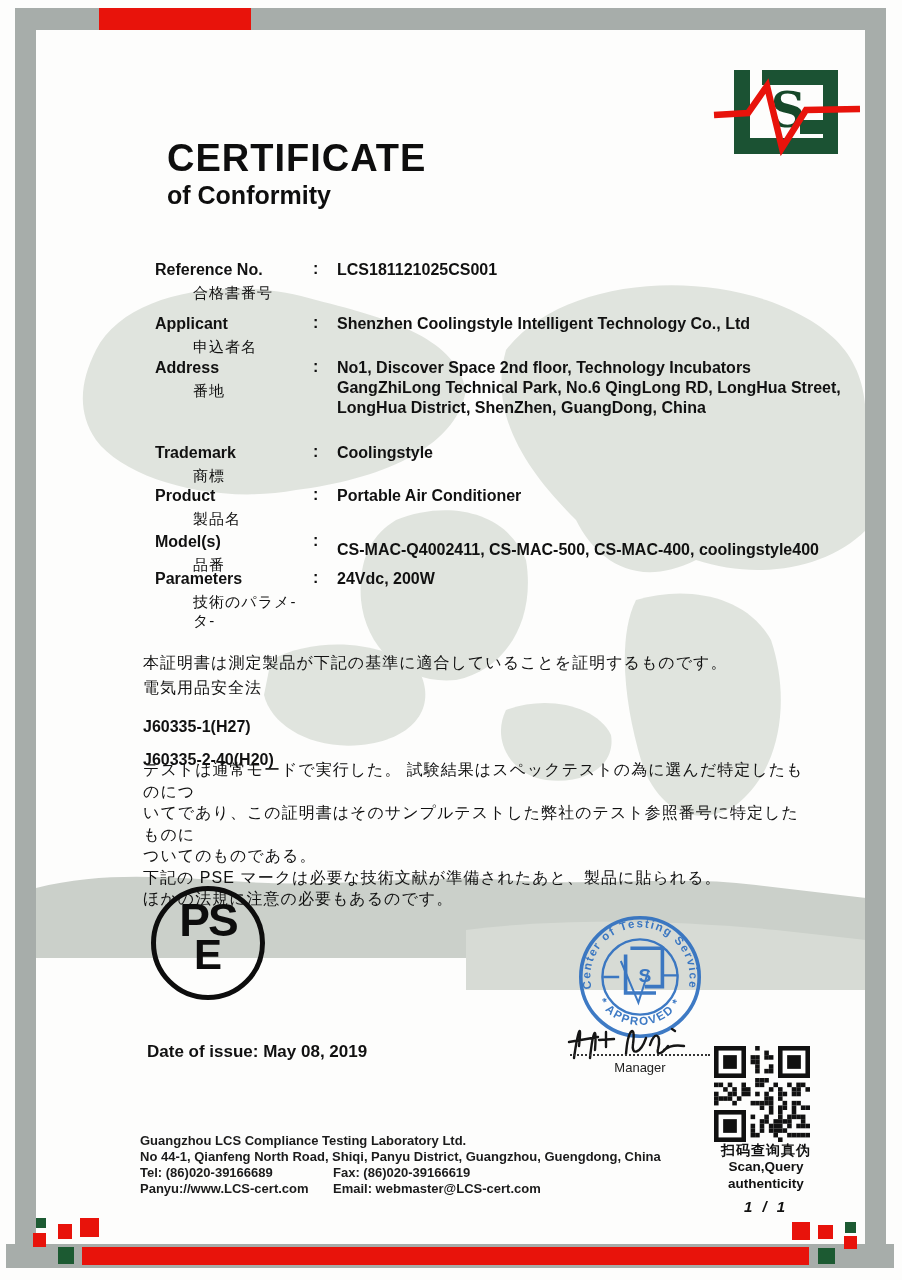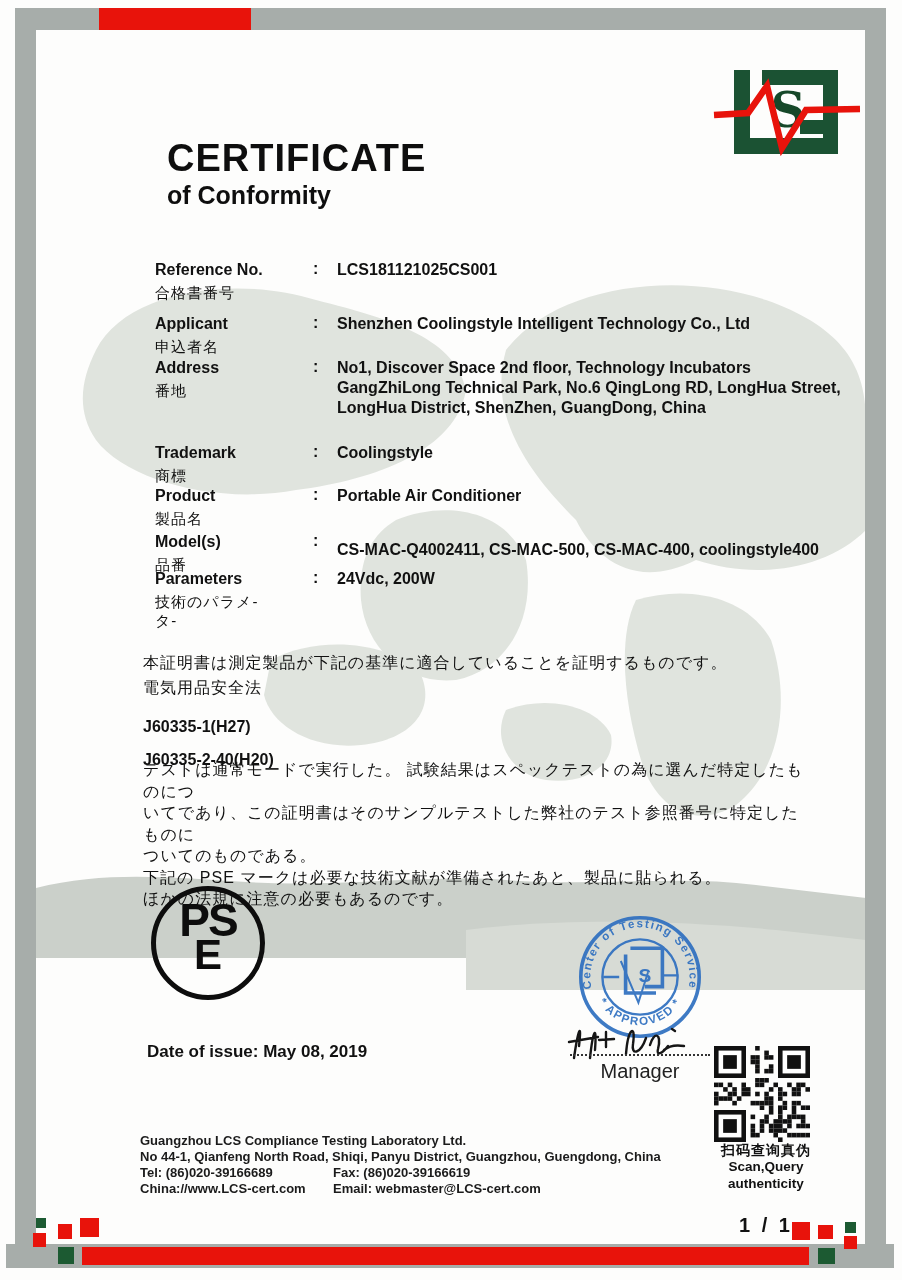--- a/index.html
+++ b/index.html
@@ -39,21 +39,21 @@
   .content-el { position:absolute; z-index:4; }
 
   .lcs-logo { left:712px; top:60px; }
 
   .title-block { left:167px; top:138px; }
   .title-main { font-size:38px; font-weight:bold; letter-spacing:1px; line-height:40px; color:#0e0e0e; }
   .title-sub  { font-size:25px; font-weight:bold; line-height:26px; margin-top:4px; color:#0e0e0e; }
 
   .f-row { left:155px; width:708px; display:grid; grid-template-columns:158px 24px 1fr; }
   .f-label { font-size:16px; font-weight:bold; line-height:19px; }
-  .f-jp    { font-size:15px; font-weight:normal; line-height:19px; margin-top:4px; letter-spacing:1px; }
+  .f-jp    { font-size:15px; font-weight:normal; line-height:19px; margin-top:4px; letter-spacing:1px;margin-left:38px; }
   .f-colon { font-size:16px; font-weight:bold; }
   .f-value { font-size:16px; font-weight:bold; line-height:20px; }
   .row-ref   { top:260px; } .row-app  { top:314px; } .row-addr { top:358px; }
   .row-tm    { top:443px; } .row-prod { top:486px; } .row-model{ top:532px; }
   .row-param { top:569px; }
   .row-model .f-value { margin-top:8px; }
 
   .jp-block1 { left:143px; top:652px; width:660px; font-size:16px; letter-spacing:1px; }
   .jp-line   { line-height:22px; }
   .law-line  { line-height:22px; margin-top:3px; }
@@ -69,27 +69,27 @@
             line-height:44px; margin-top:7px; color:#0d0d0d; }
   .pse-e  { text-align:center; font-size:42px; font-weight:bold; line-height:36px;
             margin-top:-5px; color:#0d0d0d; }
 
   .date-line { left:147px; top:1042px; font-size:17px; font-weight:bold; }
 
   .stamp { left:576px; top:913px; opacity:0.92; }
   .signature { left:566px; top:1014px; }
   .sig-dots { left:570px; top:1054px; width:140px; border-top:2px dotted #333; }
   .manager-label { left:576px; top:1060px; width:128px; text-align:center;
-                   font-size:20px; color:#222; }
+                   font-size:13px; color:#222; }
 
   .qr-block { left:714px; top:1046px; }
   .qr-captions { left:690px; top:1142px; width:152px; text-align:center; }
   .qr-cn { font-size:14px; font-weight:bold; letter-spacing:1px; line-height:16px; }
   .qr-en { font-size:13.5px; font-weight:bold; line-height:17px; }
-  .qr-page { font-size:20px; font-weight:bold; letter-spacing:3px; margin-top:22px; }
+  .qr-page { font-size:15px; font-weight:bold; letter-spacing:3px; margin-top:6px;font-style:italic; }
 
   .footer { left:140px; top:1133px; width:560px; font-size:13px; font-weight:bold;
             color:#1b1b1b; }
   .footer-line { line-height:16px; }
   .footer-grid { display:grid; grid-template-columns:193px auto; line-height:16px; }
 </style>
 </head>
 <body>
 
 <div class="page">
@@ -399,18 +399,18 @@
   </div>
 
   <div class="content-el footer">
     <div class="footer-line">Guangzhou LCS Compliance Testing Laboratory Ltd.</div>
     <div class="footer-line">No 44-1, Qianfeng North Road, Shiqi, Panyu District, Guangzhou, Guengdong, China</div>
     <div class="footer-grid">
       <span>Tel: (86)020-39166689</span>
       <span>Fax: (86)020-39166619</span>
     </div>
     <div class="footer-grid">
-      <span>China://www.LCS-cert.com</span>
+      <span>Panyu://www.LCS-cert.com</span>
       <span>Email: webmaster@LCS-cert.com</span>
     </div>
   </div>
 
 </div>
 
 </body></html>

